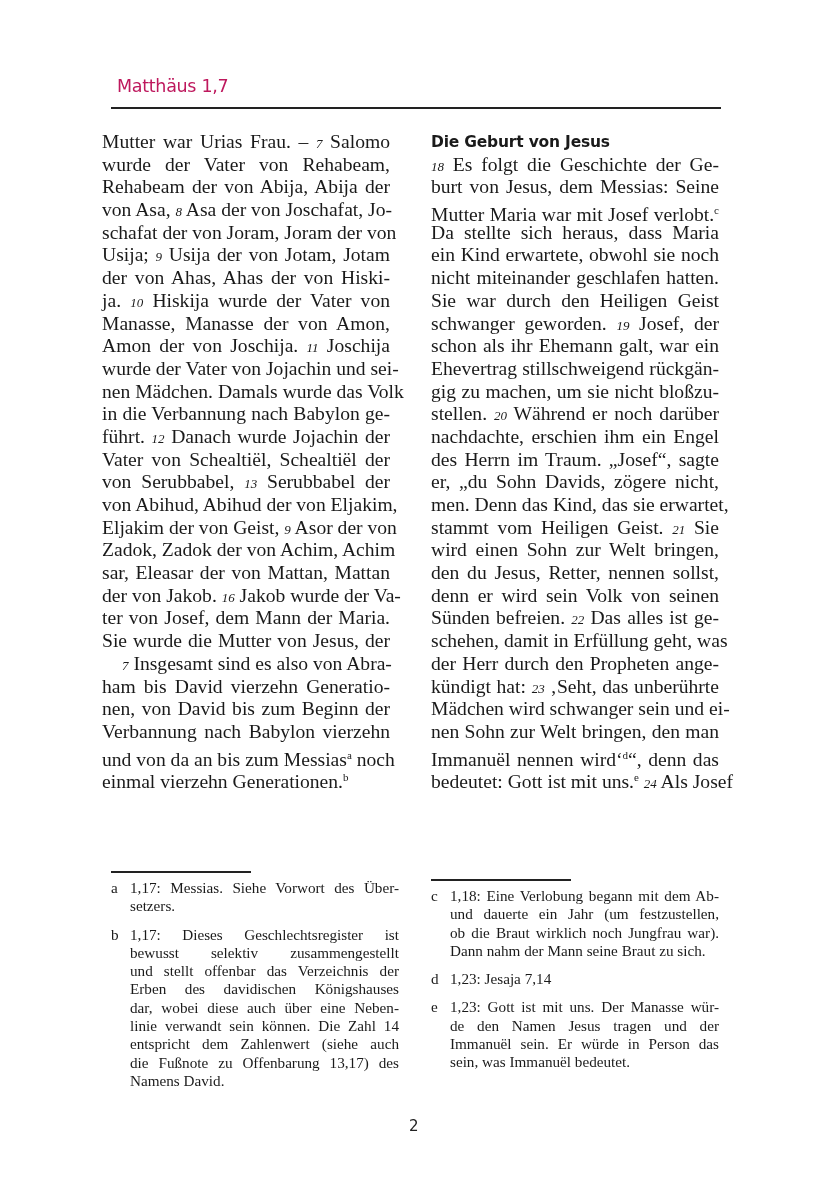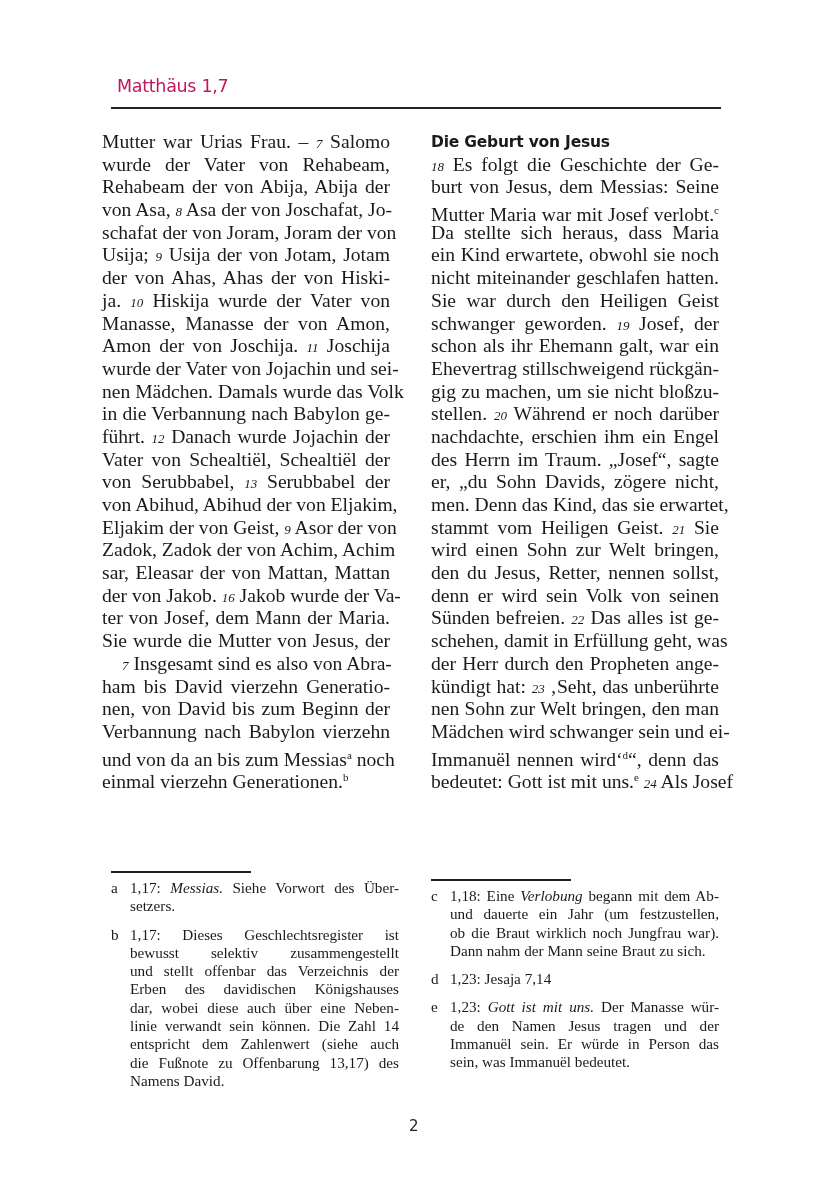--- a/index.html
+++ b/index.html
@@ -18,21 +18,21 @@
   .fn-rule { position: absolute; height: 1.5px; background: #222; width: 140px; }
   .fn-rule-left { left: 111px; top: 871px; }
   .fn-rule-right { left: 431px; top: 879px; }
   .fn-block { position: absolute; width: 288px; font-family: "Liberation Serif", serif; font-size: 15.2px; line-height: 18.3px; }
   .fn-item { position: relative; padding-left: 19px; margin-bottom: 10px; }
   .fn-letter { position: absolute; left: 0; top: 0; }
   .fn-line { display: block; text-align: justify; text-align-last: justify; white-space: nowrap; height: 18.3px; }
   .fn-line.last { text-align-last: left; }
   .fn-left { left: 111px; top: 879px; }
   .fn-right { left: 431px; top: 887px; }
-  .it { font-style: italic; }
+  .it { }
   .page-number { position: absolute; left: 409px; top: 1117px; font-family: "DejaVu Sans", sans-serif; font-size: 15px; color: #222; }
 </style>
 </head>
 <body>
 
 <div class="header">Matthäus 1,7</div>
 <div class="header-rule"></div>
 
 <div class="col col-left" id="col-left">
     <span class="line"><span>Mutter war Urias Frau. – </span><span class="vn">7</span><span> Salomo</span></span>
@@ -85,22 +85,22 @@
     <span class="line"><span>er, „du Sohn Davids, zögere nicht,</span></span>
     <span class="line"><span>men. Denn das Kind, das sie erwartet,</span></span>
     <span class="line"><span>stammt vom Heiligen Geist. </span><span class="vn">21</span><span> Sie</span></span>
     <span class="line"><span>wird einen Sohn zur Welt bringen,</span></span>
     <span class="line"><span>den du Jesus, Retter, nennen sollst,</span></span>
     <span class="line"><span>denn er wird sein Volk von seinen</span></span>
     <span class="line"><span>Sünden befreien. </span><span class="vn">22</span><span> Das alles ist ge-</span></span>
     <span class="line"><span>schehen, damit in Erfüllung geht, was</span></span>
     <span class="line"><span>der Herr durch den Propheten ange-</span></span>
     <span class="line"><span>kündigt hat: </span><span class="vn">23</span><span> ‚Seht, das unberührte</span></span>
+    <span class="line"><span>Mädchen wird schwanger sein und ei-</span></span>
     <span class="line"><span>nen Sohn zur Welt bringen, den man</span></span>
-    <span class="line"><span>Mädchen wird schwanger sein und ei-</span></span>
     <span class="line"><span>Immanuël nennen wird‘</span><span class="sup">d</span><span>“, denn das</span></span>
     <span class="line"><span>bedeutet: Gott ist mit uns.</span><span class="sup">e</span><span> </span><span class="vn">24</span><span> Als Josef</span></span>
   </div>
 
 <div class="fn-rule fn-rule-left"></div>
 <div class="fn-rule fn-rule-right"></div>
 
 <div class="fn-block fn-left" id="fn-left">
     <div class="fn-item">
       <span class="fn-letter">a</span>

